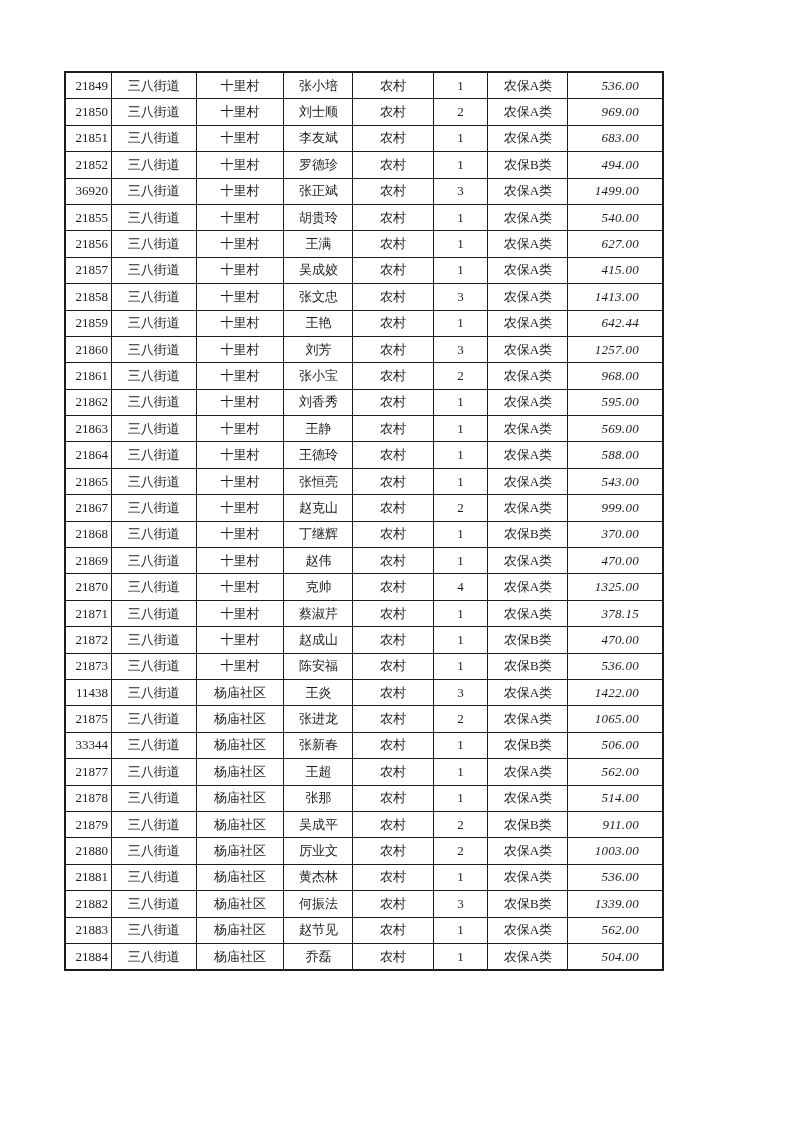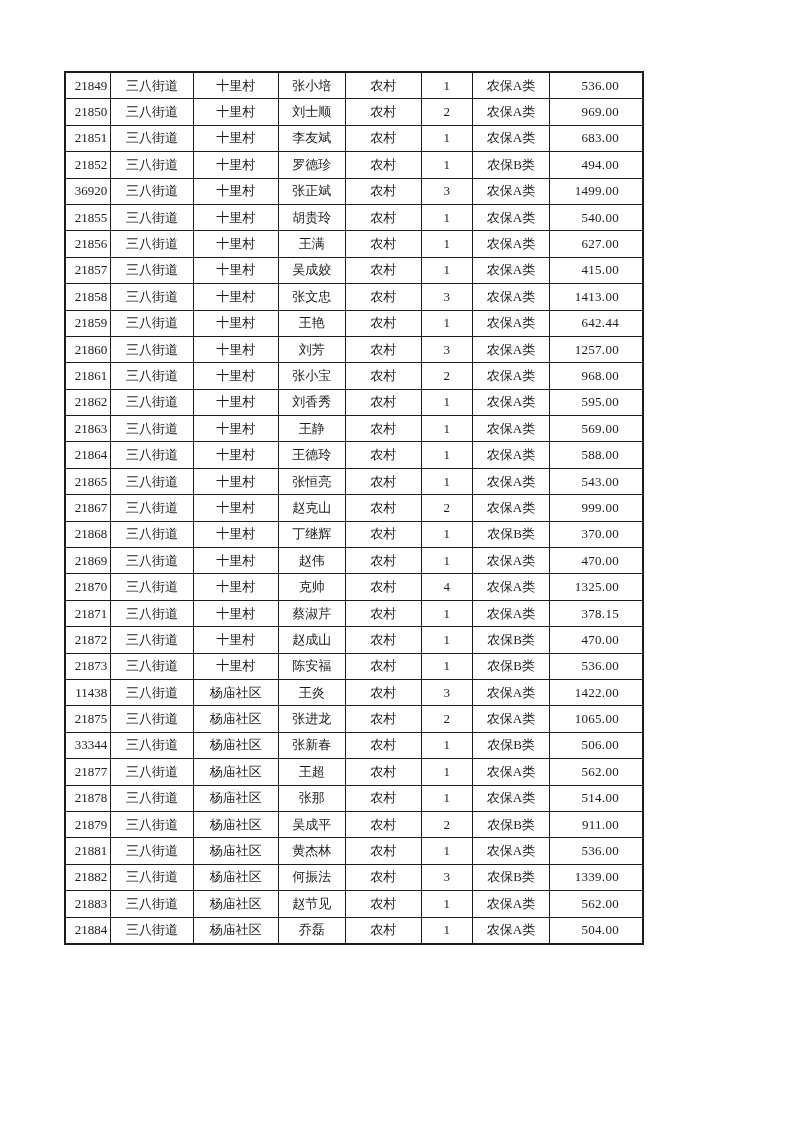--- a/index.html
+++ b/index.html
@@ -7,20 +7,21 @@
     padding: 0;
     background: #ffffff;
   }
   .page {
     position: relative;
     width: 644px;
     height: 1122px;
     background: #ffffff;
     overflow: hidden;
     font-family: "Liberation Serif", "DejaVu Serif", serif;
+    padding-left: 20px;
   }
   .data-table {
     position: absolute;
     left: 64px;
     top: 71px;
     border-collapse: collapse;
     table-layout: fixed;
     border: 2px solid #1c1c1c;
   }
   .data-table td {
@@ -43,20 +44,21 @@
   .col-category { width: 82px; }
   .col-amount   { width: 97px; }
   td.cell-id {
     text-align: right;
     padding-right: 3px;
   }
   td.cell-amount {
     text-align: right;
     padding-right: 23px;
     letter-spacing: 0.3px;
+    font-style: italic;
   }
 </style>
 </head>
 <body>
 
 <div class="page">
   <table class="data-table">
     <colgroup>
       <col class="col-id">
       <col class="col-street">
@@ -352,20 +354,30 @@
           <td class="cell-id">21879</td>
           <td class="cell-street">三八街道</td>
           <td class="cell-village">杨庙社区</td>
           <td class="cell-name">吴成平</td>
           <td class="cell-residence">农村</td>
           <td class="cell-count">2</td>
           <td class="cell-category">农保B类</td>
           <td class="cell-amount">911.00</td>
         </tr>
         <tr>
+          <td class="cell-id">21880</td>
+          <td class="cell-street">三八街道</td>
+          <td class="cell-village">杨庙社区</td>
+          <td class="cell-name">厉业文</td>
+          <td class="cell-residence">农村</td>
+          <td class="cell-count">2</td>
+          <td class="cell-category">农保A类</td>
+          <td class="cell-amount">1003.00</td>
+        </tr>
+        <tr>
           <td class="cell-id">21881</td>
           <td class="cell-street">三八街道</td>
           <td class="cell-village">杨庙社区</td>
           <td class="cell-name">黄杰林</td>
           <td class="cell-residence">农村</td>
           <td class="cell-count">1</td>
           <td class="cell-category">农保A类</td>
           <td class="cell-amount">536.00</td>
         </tr>
         <tr>

